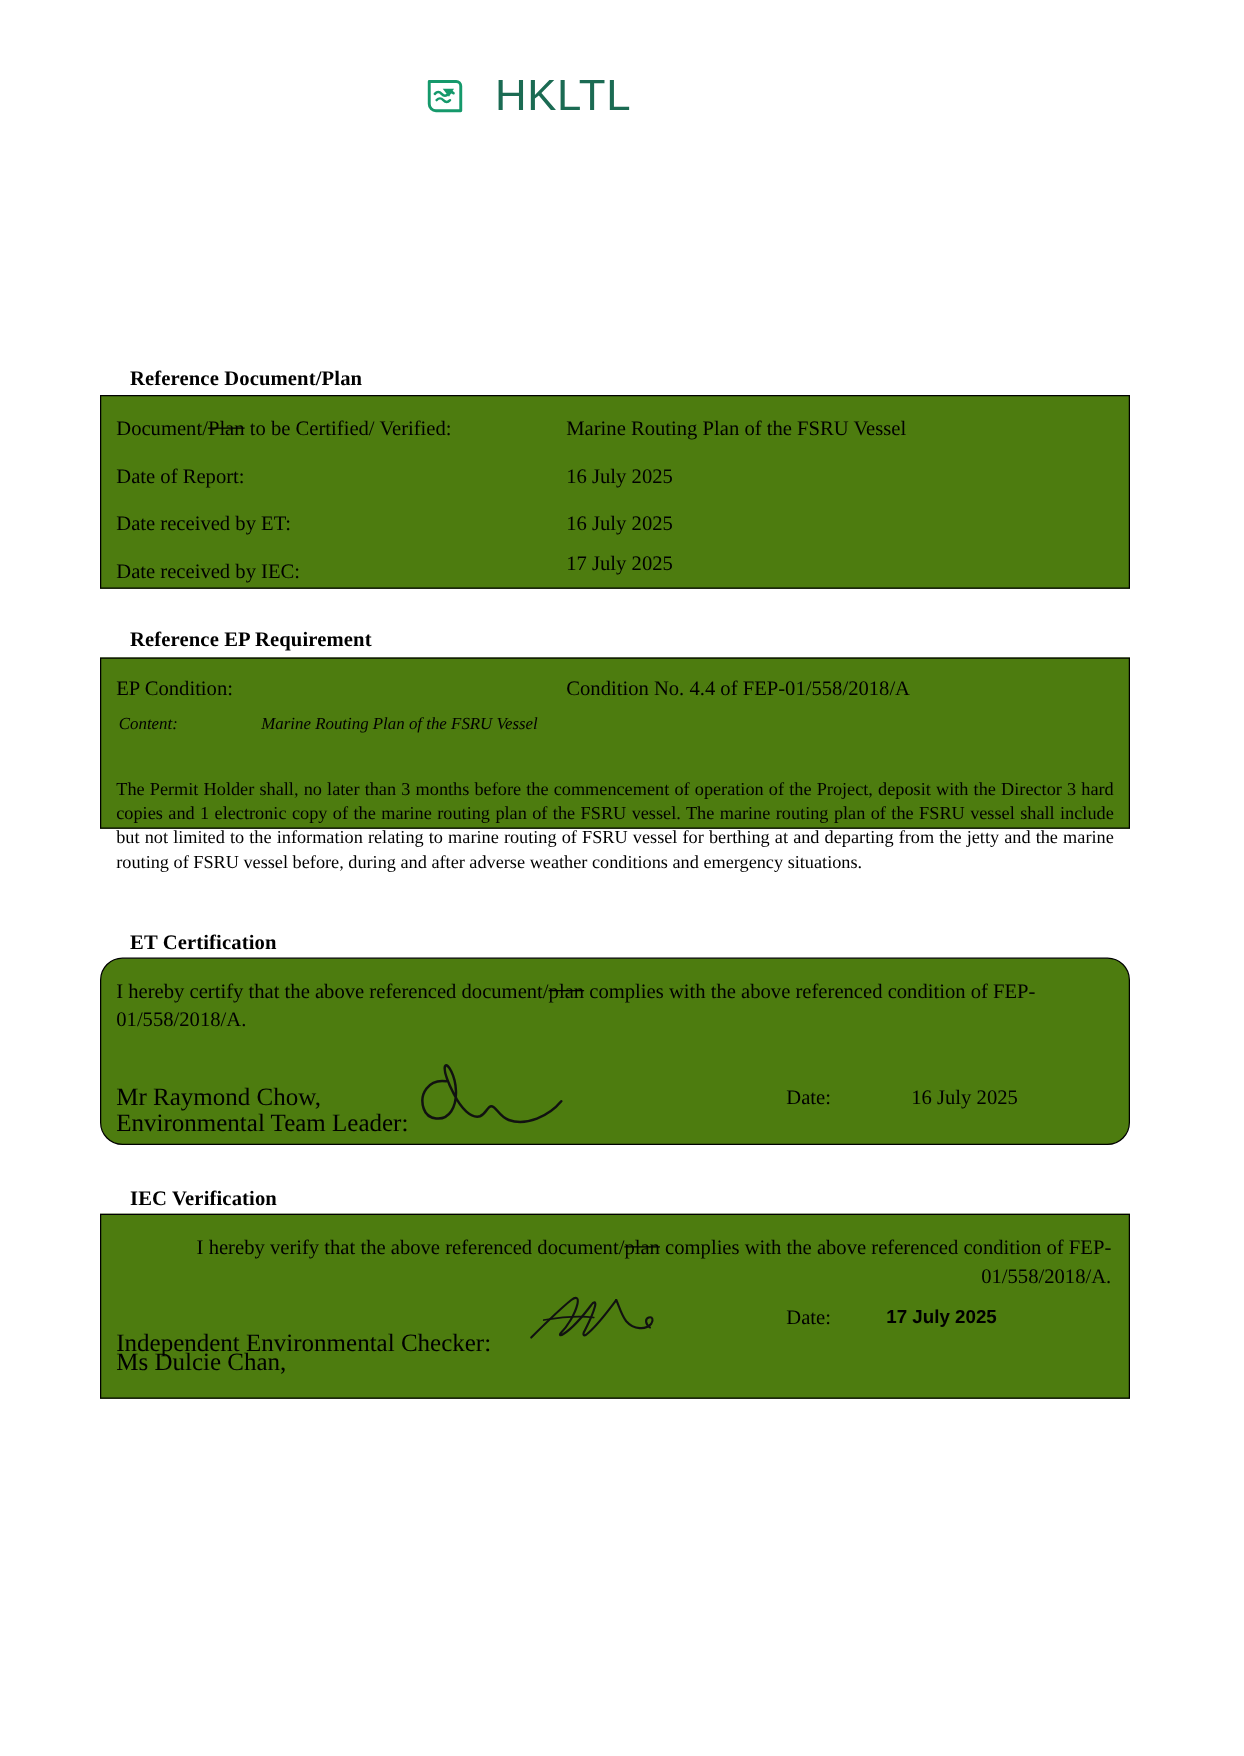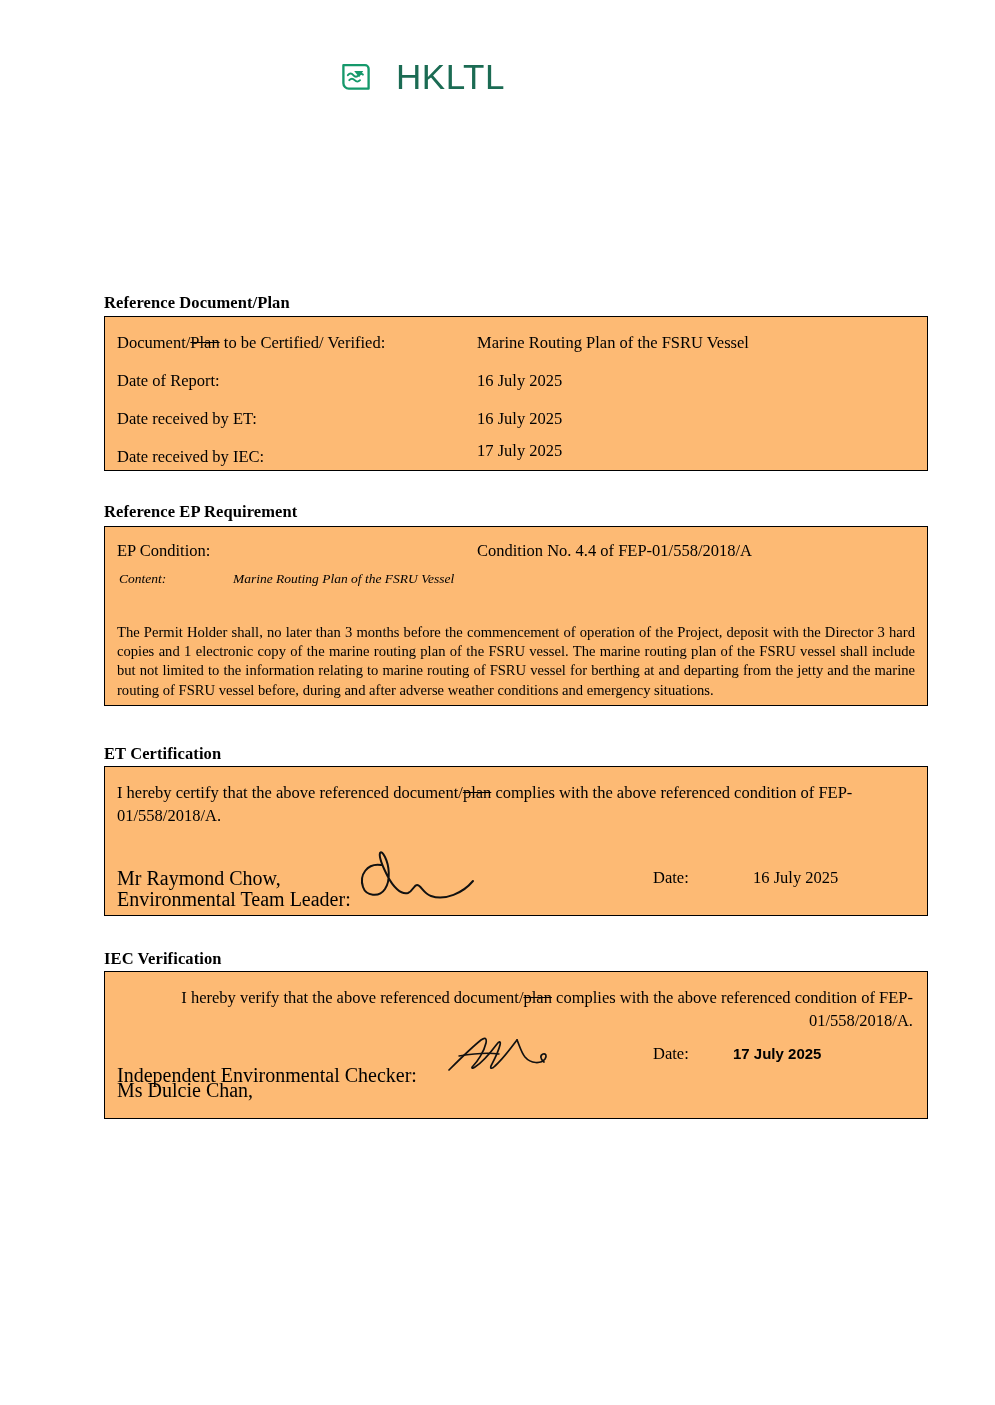--- a/index.html
+++ b/index.html
@@ -71,25 +71,25 @@
     position: absolute;
     left: 104px;
     font-weight: bold;
     font-size: 16.5px;
     letter-spacing: 0.1px;
   }
 
   
   .box {
     position: absolute;
-    left: 104px;
+    left: 80px;
     width: 824px;
     border: 1.6px solid #000000;
     box-sizing: border-box;
-    background: #fdba74;
+    background: #4d7c0f;
   }
 
   
   .ref-row {
     position: absolute;
     font-size: 16.5px;
     line-height: 20px;
   }
   .ref-label { left: 12px; }
   .ref-value { left: 372px; }
@@ -187,34 +187,34 @@
 
     <div class="ref-row ref-label" style="top:92px;">Date received by ET:</div>
     <div class="ref-row ref-value" style="top:92px;">16 July 2025</div>
 
     <div class="ref-row ref-label" style="top:130px;">Date received by IEC:</div>
     <div class="ref-row ref-value" style="top:124px;">17 July 2025</div>
   </div>
 
   <div class="sec-head" style="top:502px;">Reference EP Requirement</div>
 
-  <div class="box" style="top:526px; height:180px;">
+  <div class="box" style="top:526px; height:137px;">
 
     <div class="ep-line" style="left:12px; top:14px;">EP Condition:</div>
     <div class="ep-line" style="left:372px; top:14px;">Condition No. 4.4 of FEP-01/558/2018/A</div>
 
     <div class="ep-content-label" style="top:44px;">Content:</div>
     <div class="ep-content-value" style="top:44px;">Marine Routing Plan of the FSRU Vessel</div>
 
     <div class="ep-para">The Permit Holder shall, no later than 3 months before the commencement of operation of the Project, deposit with the Director 3 hard copies and 1 electronic copy of the marine routing plan of the FSRU vessel. The marine routing plan of the FSRU vessel shall include but not limited to the information relating to marine routing of FSRU vessel for berthing at and departing from the jetty and the marine routing of FSRU vessel before, during and after adverse weather conditions and emergency situations.</div>
   </div>
 
   <div class="sec-head" style="top:744px;">ET Certification</div>
 
-  <div class="box" style="top:766px; height:150px;">
+  <div class="box" style="top:766px; height:150px;border-radius:18px;">
 
     <div class="cert-para">
       <span>I hereby certify that the above referenced document/</span><span class="strike">plan</span><span> complies with the above referenced condition of FEP-01/558/2018/A.</span>
     </div>
 
     <div class="cert-name" style="top:101px;">Mr Raymond Chow,</div>
     <div class="cert-name" style="top:122px;">Environmental Team Leader:</div>
 
     <svg class="signature" style="left:246px; top:76px; width:150px; height:62px;" viewBox="0 0 150 62">
       <path d="M30 22 C16 20 8 32 12 44 C15 53 28 55 34 46 C40 37 38 22 34 14

